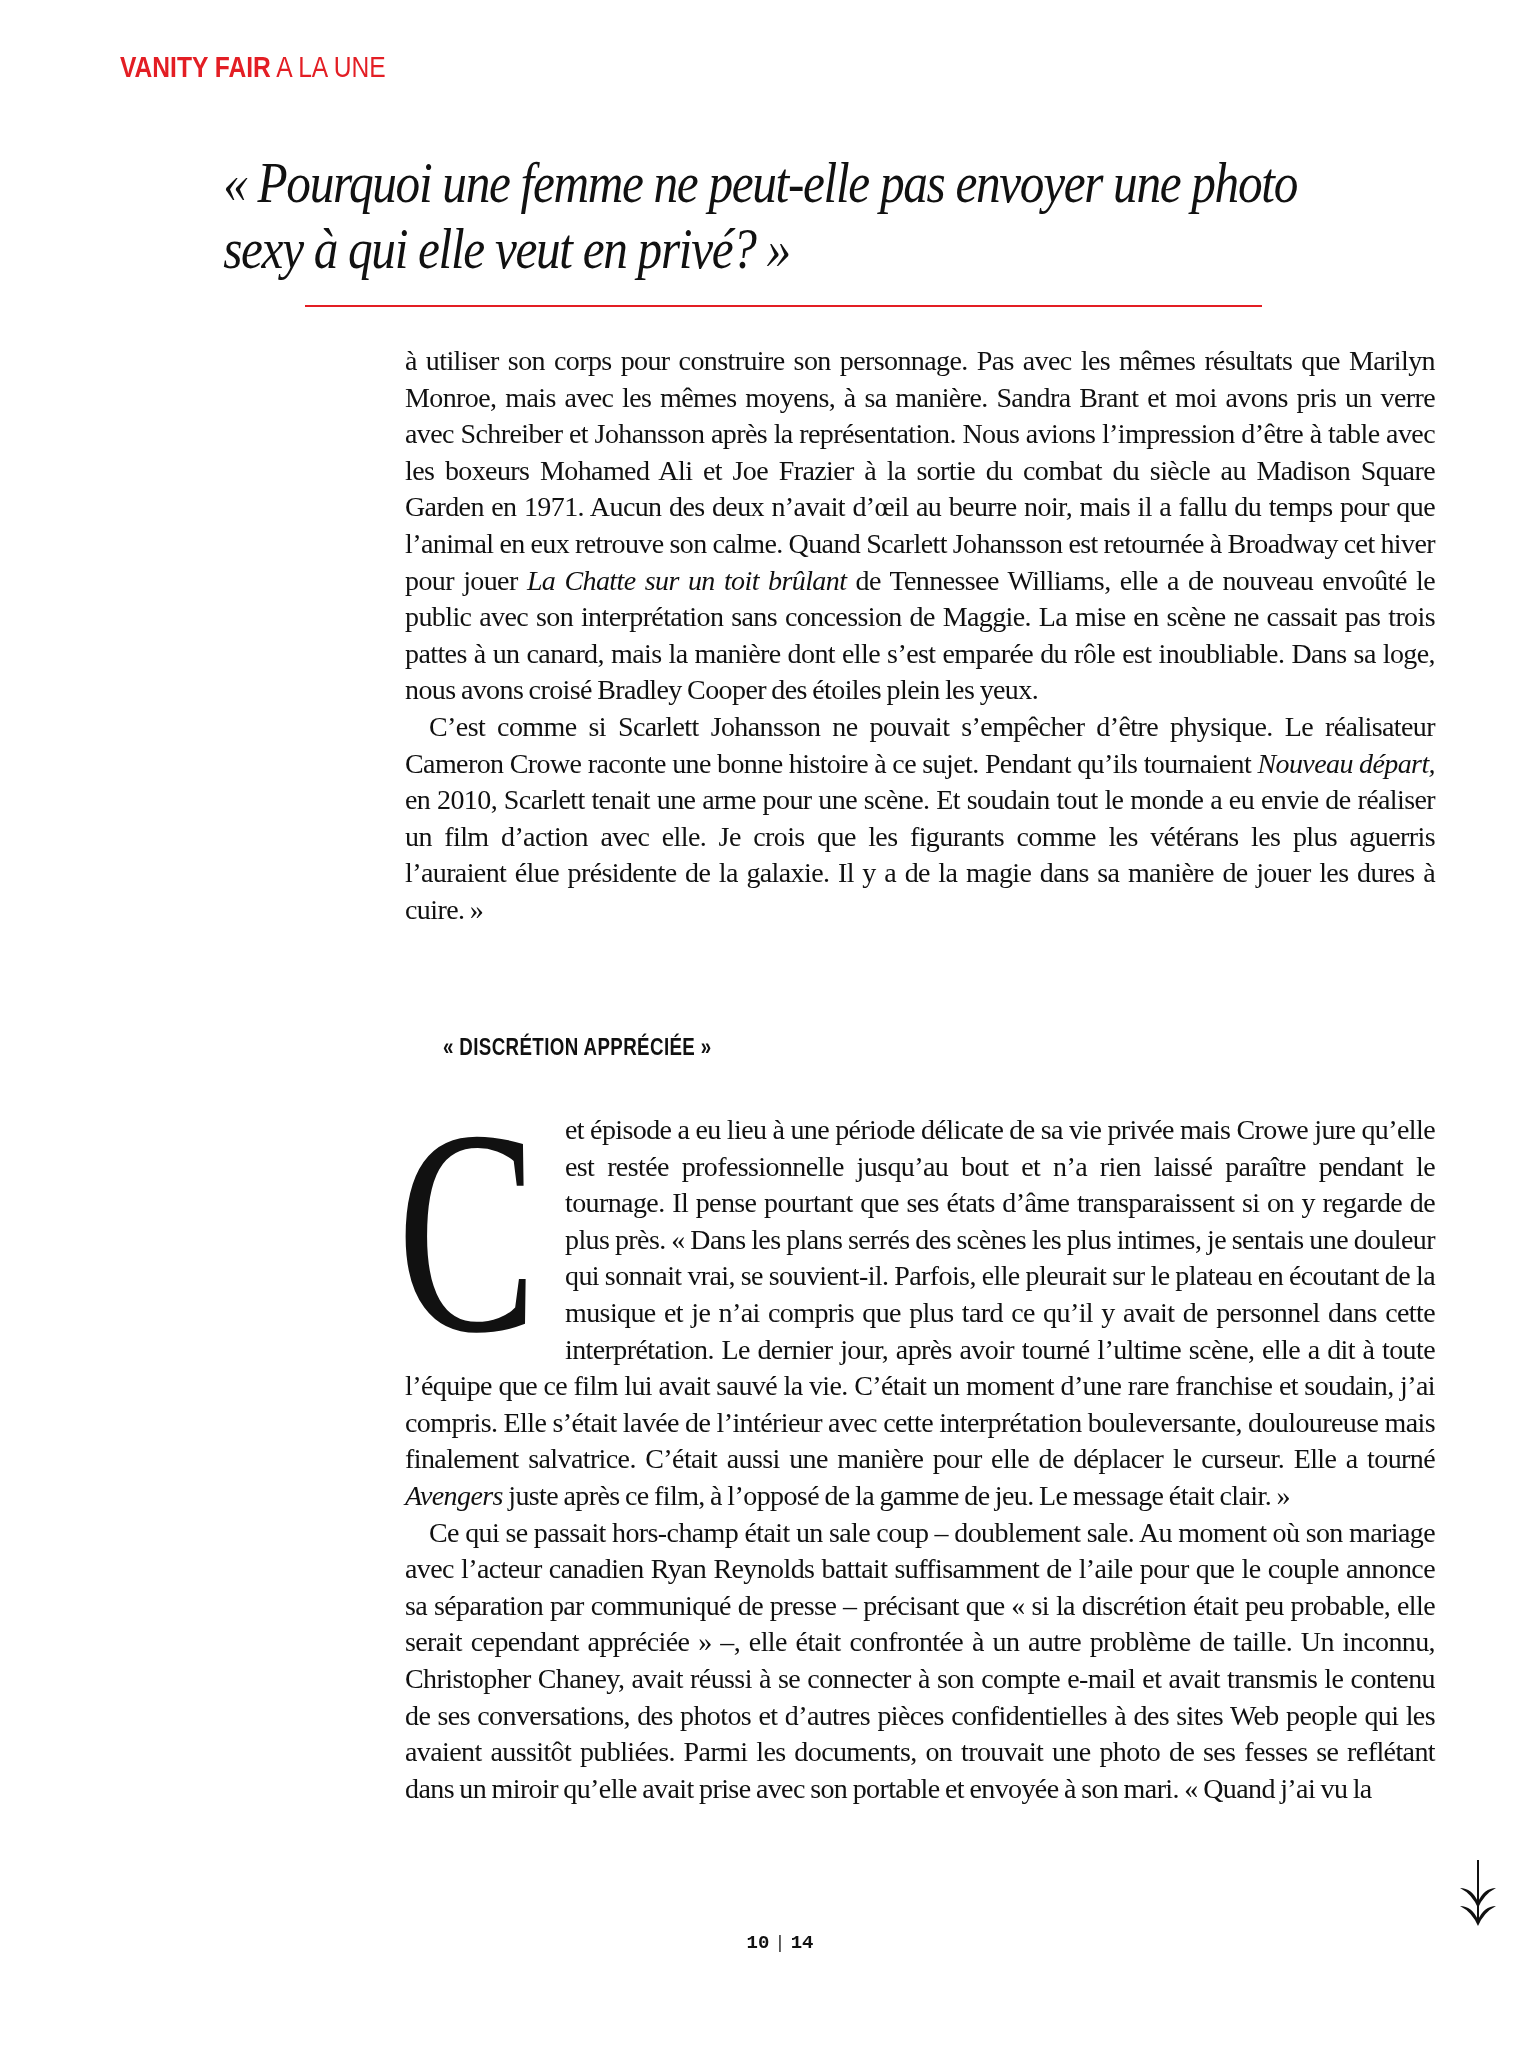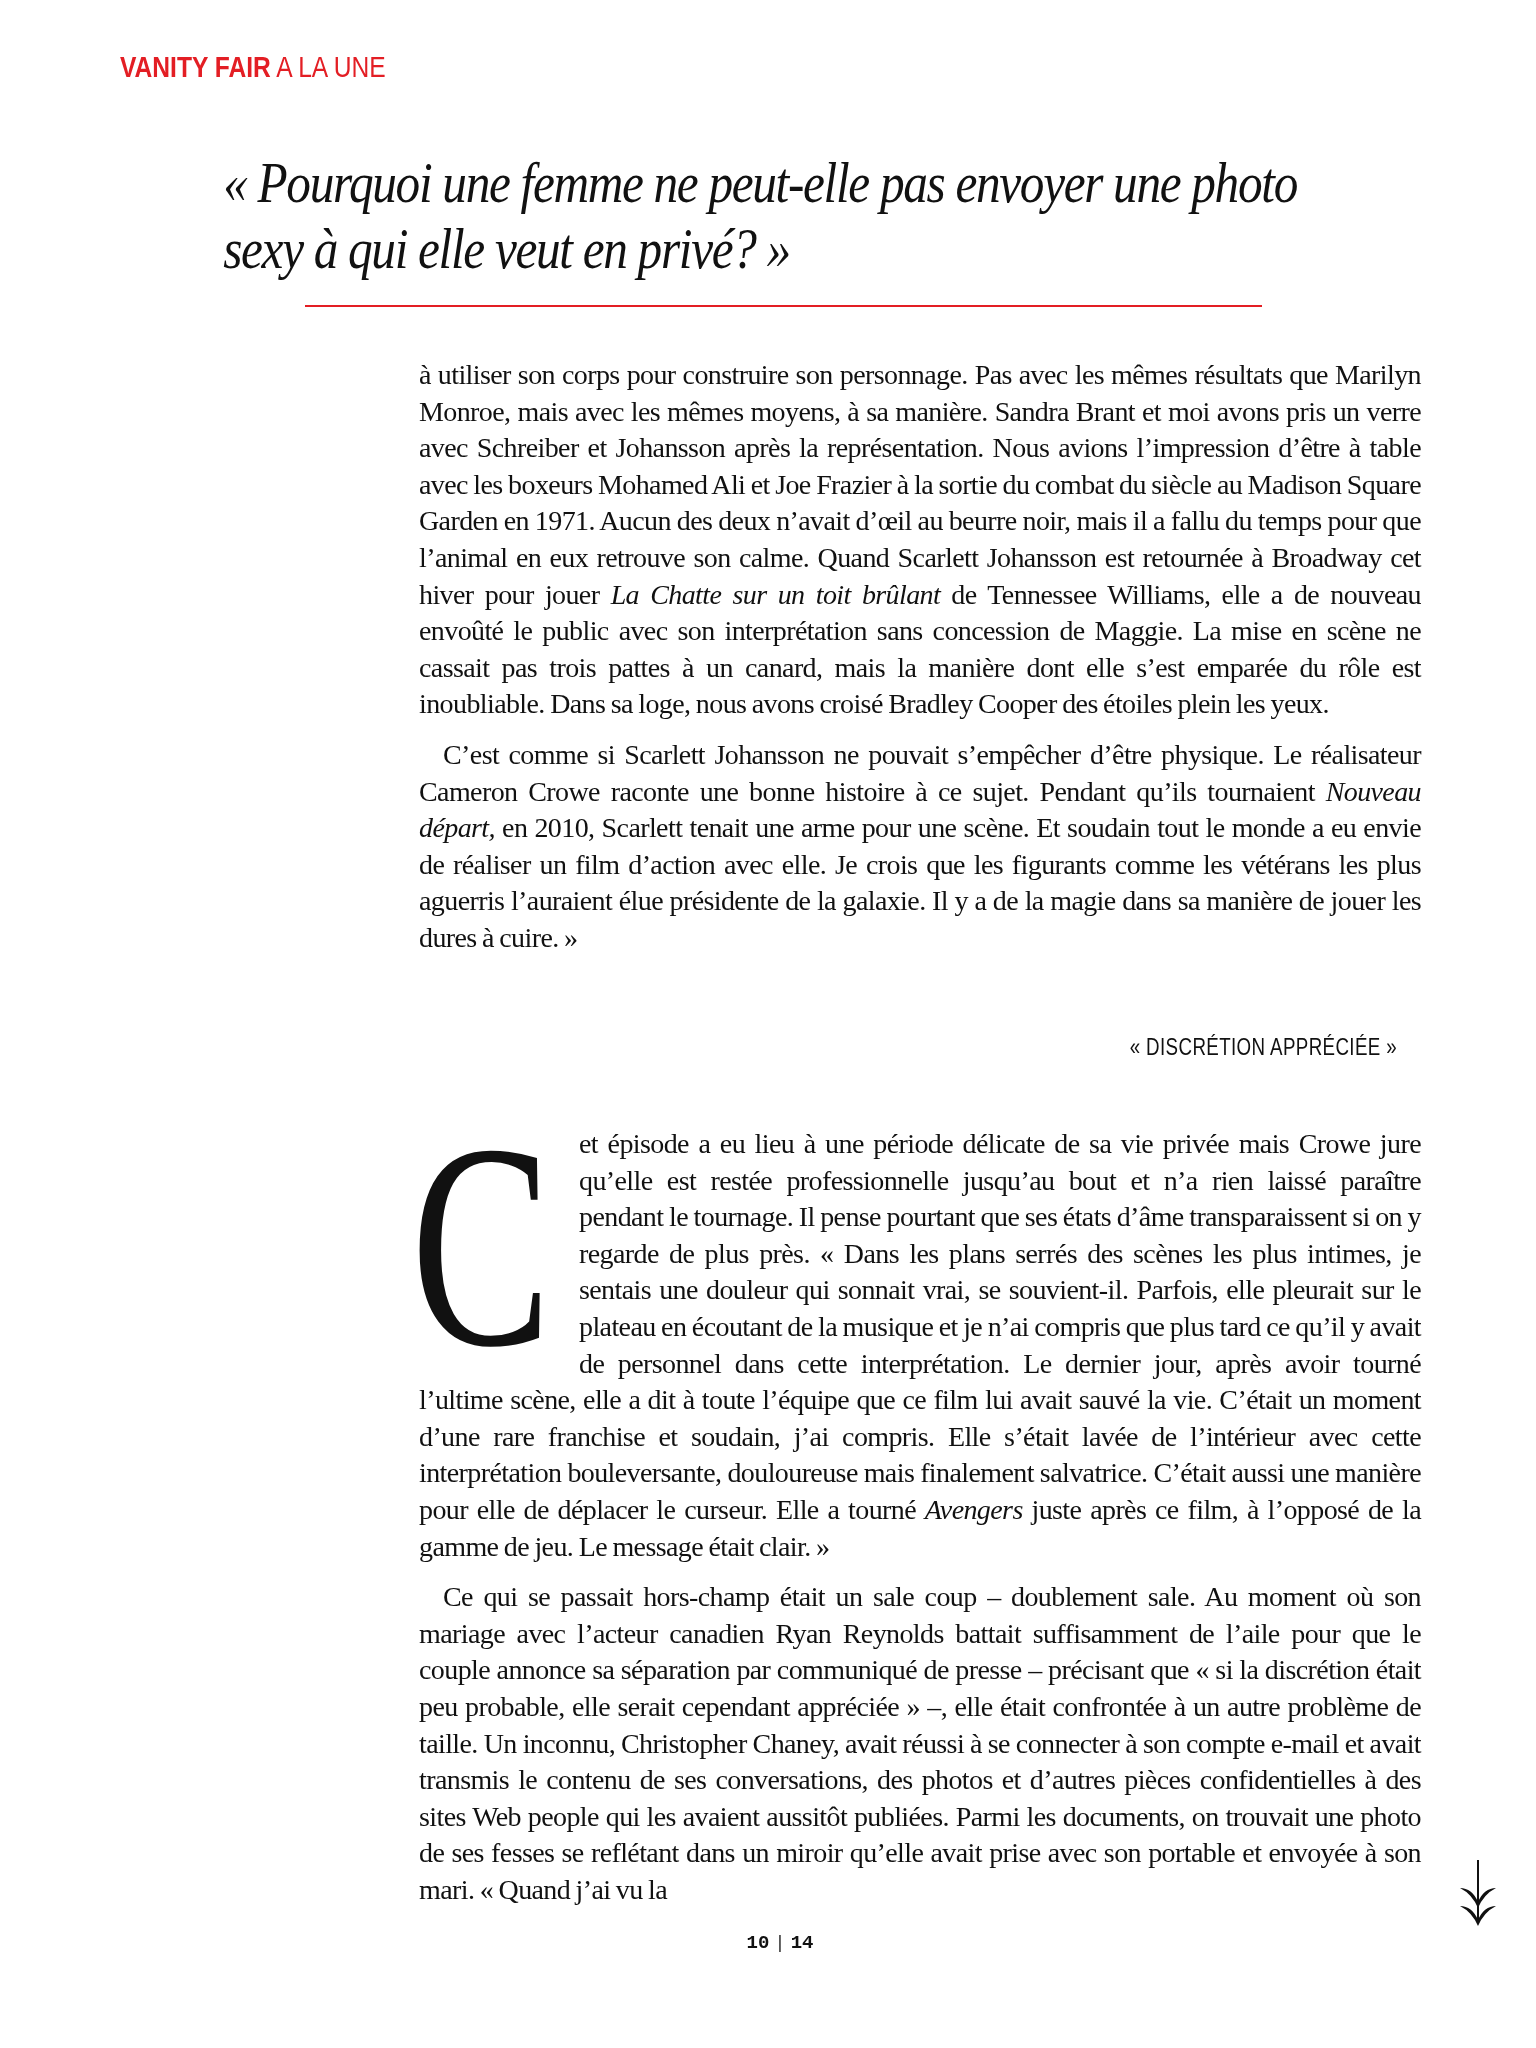--- a/index.html
+++ b/index.html
@@ -27,30 +27,30 @@
     position: absolute; left: 305px; top: 305px; width: 957px; height: 2px;
     background: #e31e24;
   }
 
   .col {
     position: absolute; left: 405px; width: 1030px;
     font-family: "Liberation Serif", serif;
     font-size: 28px; line-height: 36.6px; color: #111;
     text-align: justify; letter-spacing: -0.6px; word-spacing: -1px;
   }
-  .col p { margin: 14px; }
+  .col p { margin: 0; }
   .col p.indent { text-indent: 24px; }
   .col em { font-style: italic; }
 
   .col-top { top: 343px; }
 
   .section-head {
     position: absolute; left: 405px; top: 1033px; width: 1030px;
-    text-align: right;
-    font-family: "Liberation Sans", sans-serif; font-weight: normal;
+    text-align: left;
+    font-family: "Liberation Sans", sans-serif; font-weight: bold;
     font-size: 24px; letter-spacing: 0.5px; color: #111;
   }
   .section-head .inner { display: inline-block; transform: scaleX(0.78); transform-origin: center top; }
 
   .col-bottom { top: 1112px; }
 
   .dropcap {
     float: left;
     font-family: "Liberation Serif", serif;
     font-size: 292px; line-height: 220px; height: 220px;

